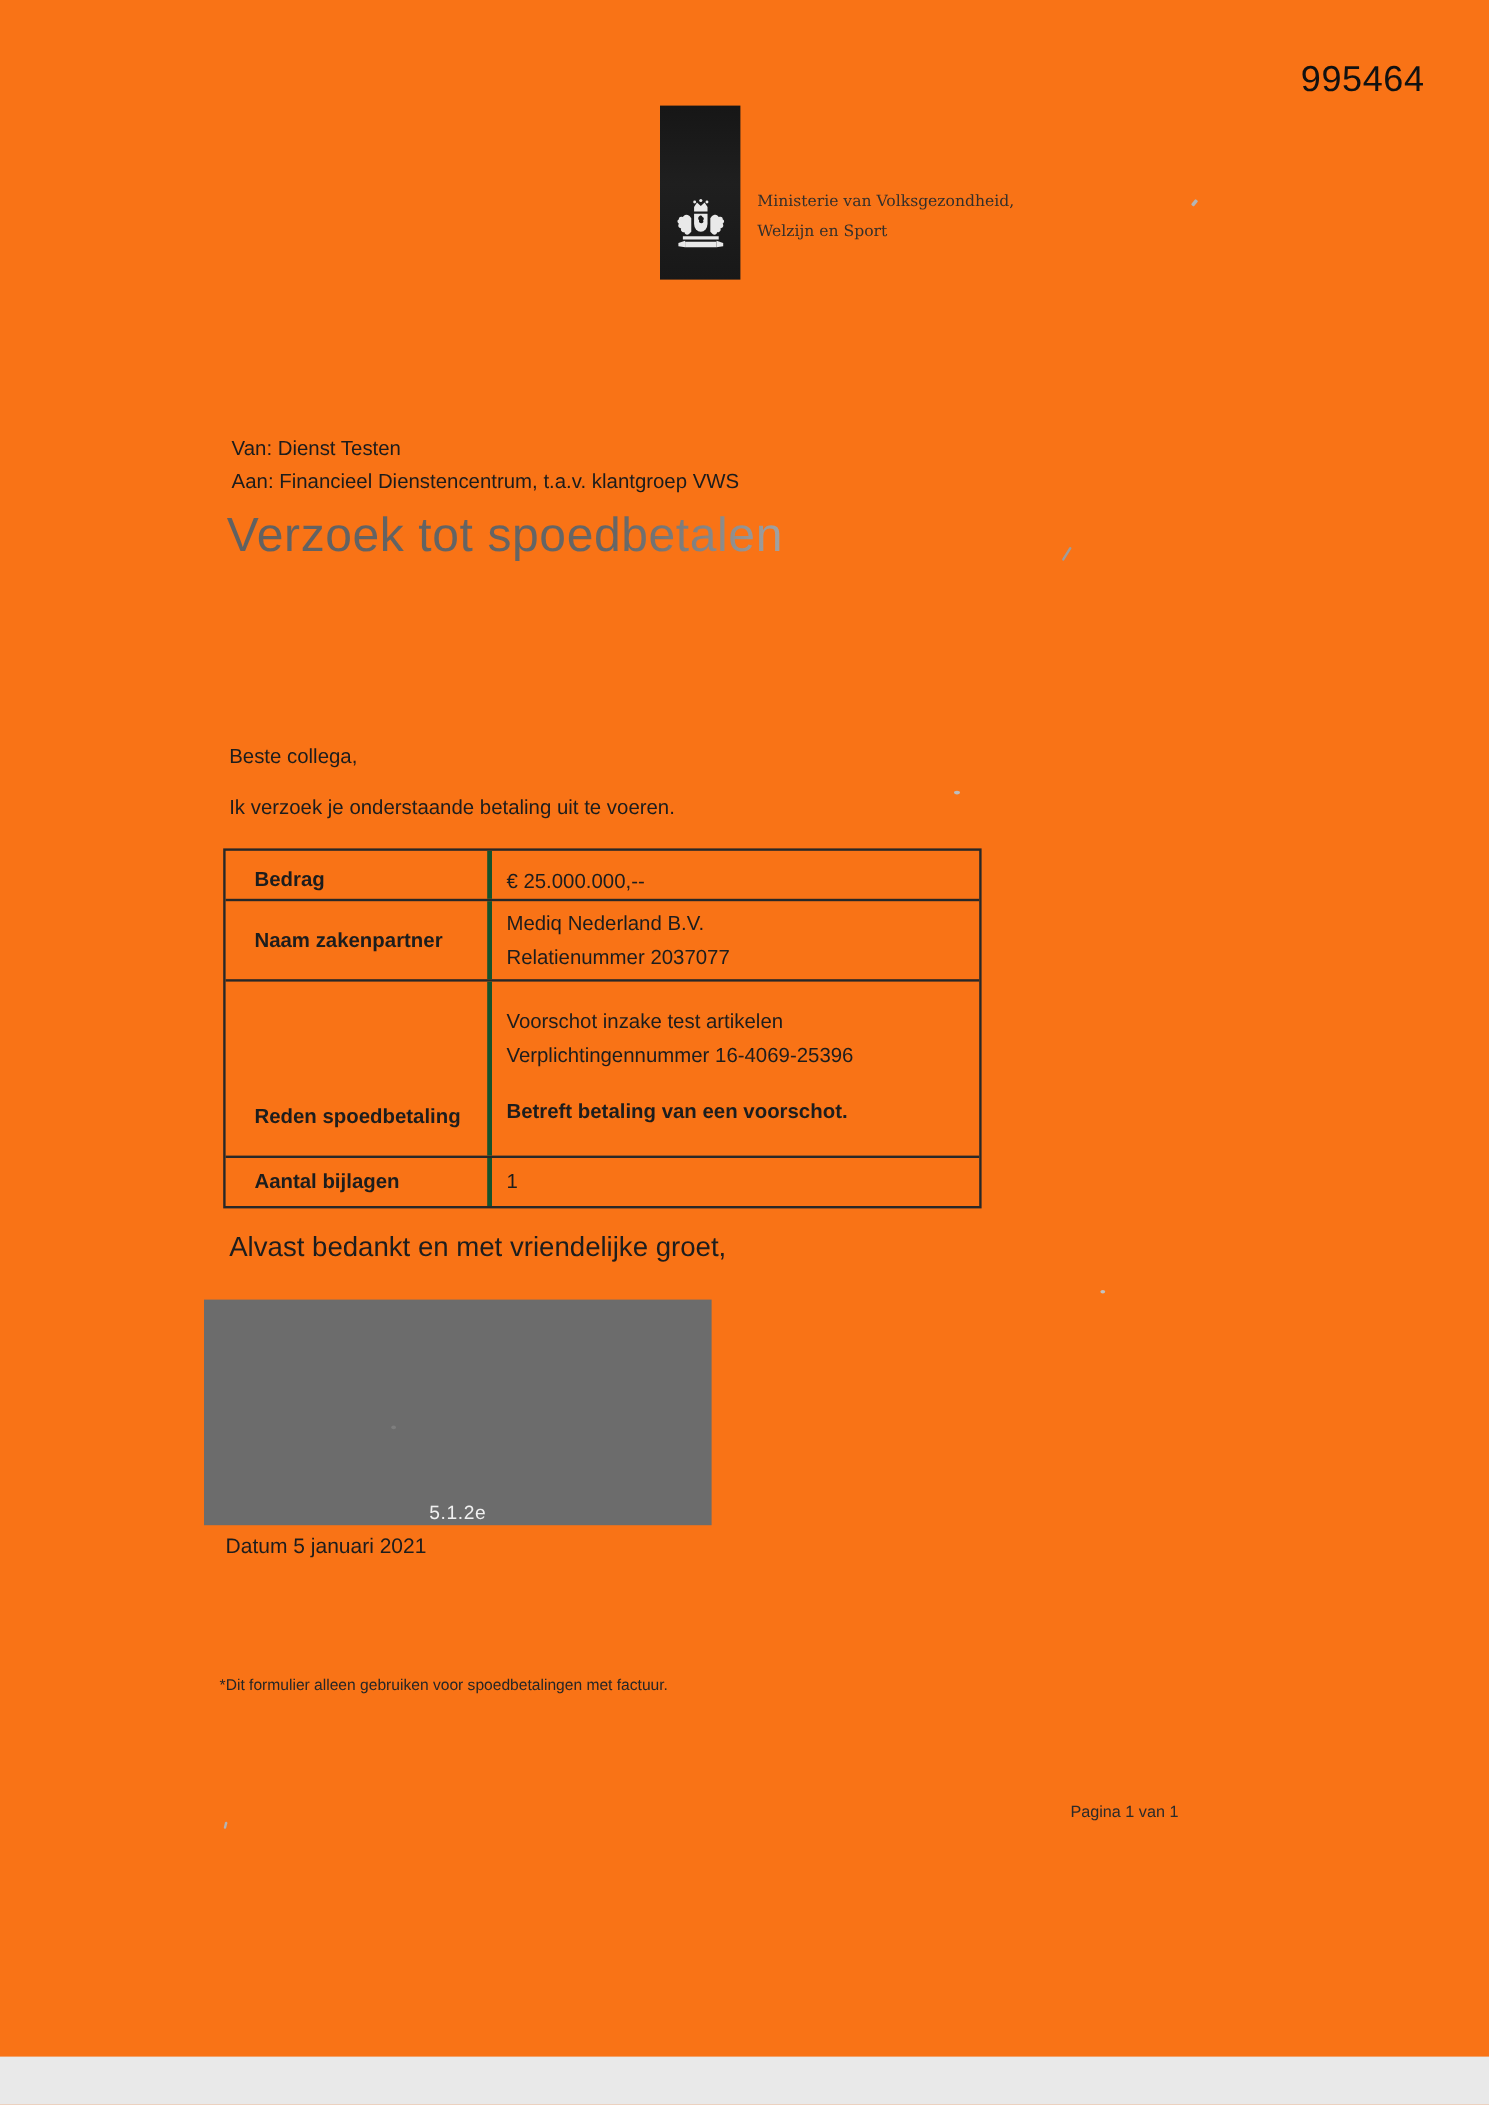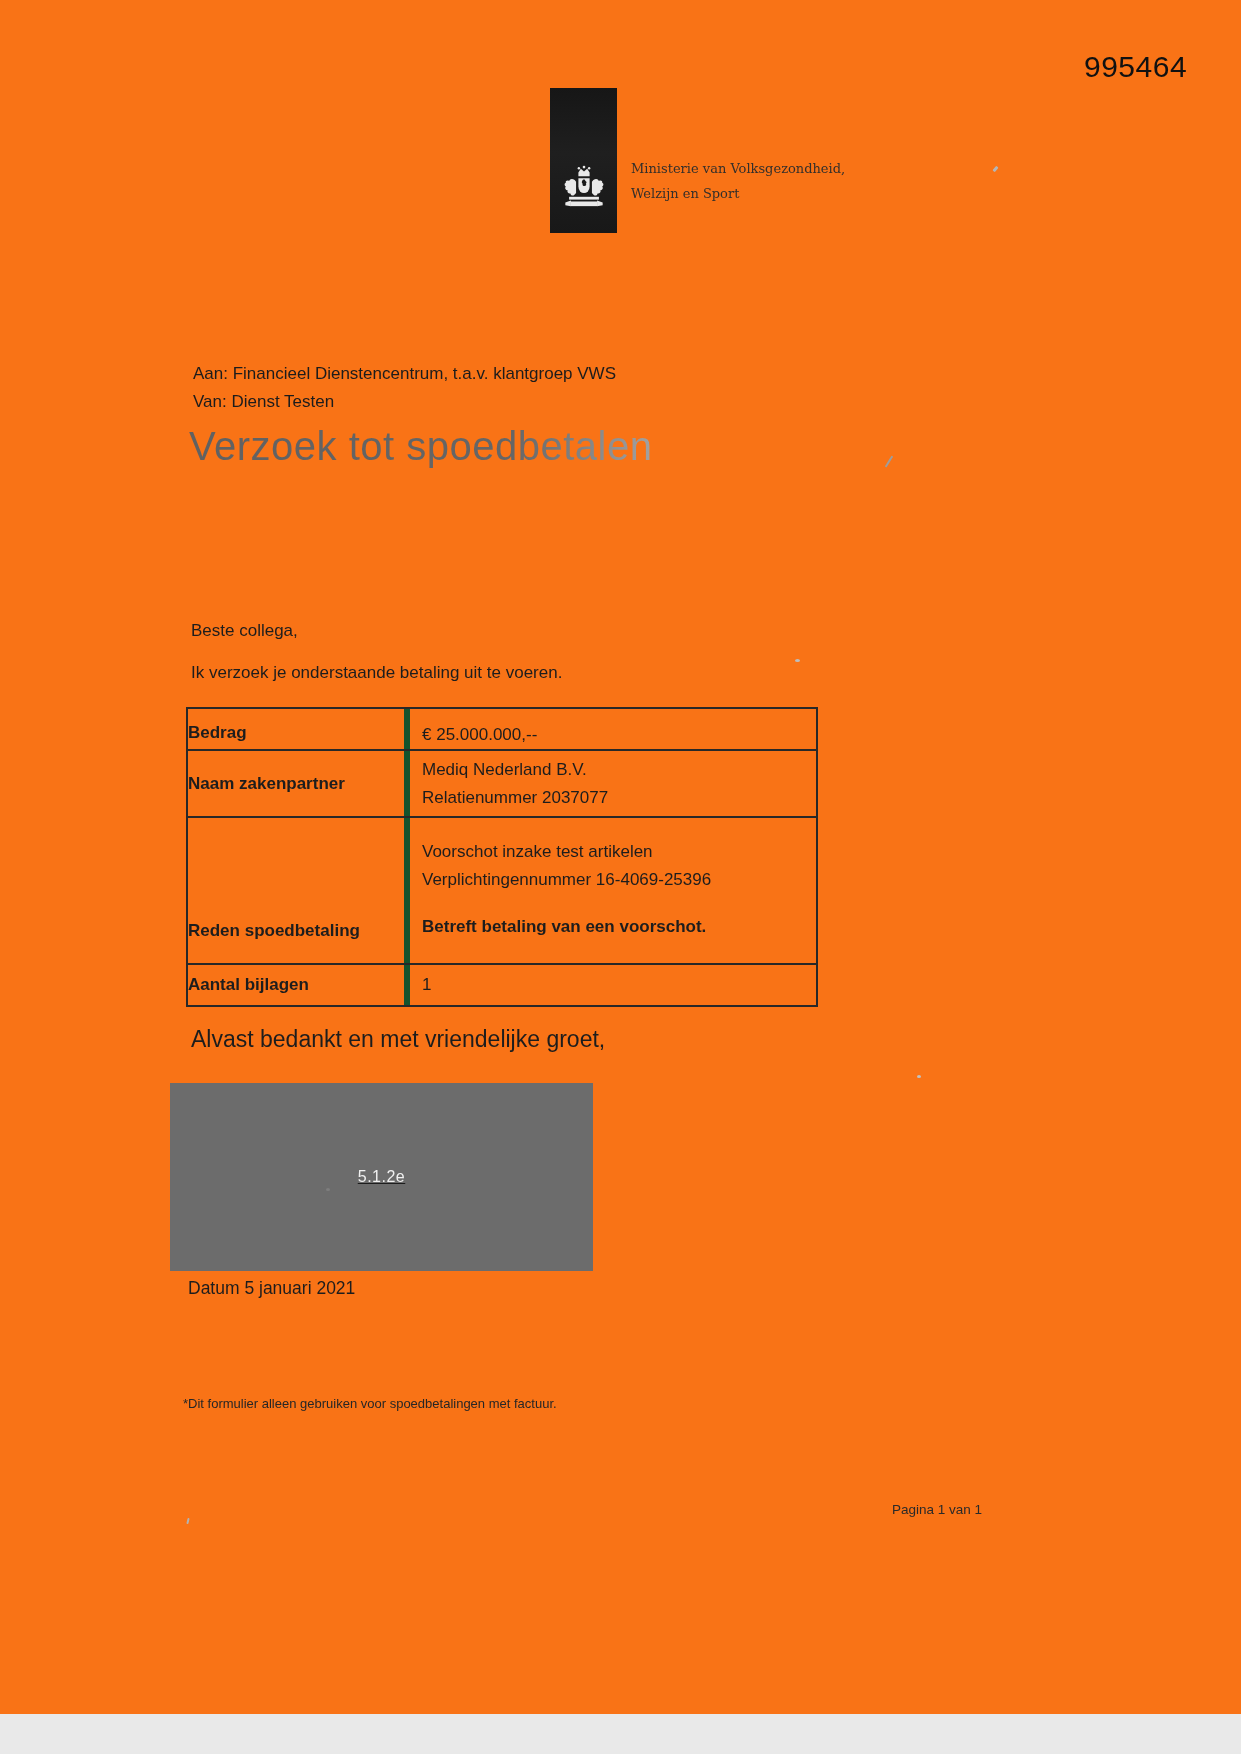--- a/index.html
+++ b/index.html
@@ -55,23 +55,23 @@
 
   .doc-table{
     left:186px;top:707px;width:632px;
     border:2px solid #282828;
     box-sizing:border-box;
     font-size:17px;
   }
   .t-row{display:grid;grid-template-columns:222px 1fr;}
   .t-row + .t-row{border-top:2px solid #282828;}
   .t-label{
-    border-right:6px solid #14532d;
+    border-right:4px solid #14532d;
     font-weight:bold;
-    padding-left:0;box-sizing:border-box;
+    padding-left:24px;box-sizing:border-box;
     display:flex;flex-direction:column;
   }
   .t-value{padding-left:12px;box-sizing:border-box;display:flex;flex-direction:column;line-height:28px;}
   .row-1{height:40px;}
   .row-1 .t-label{justify-content:flex-end;padding-bottom:6px;}
   .row-1 .t-value{justify-content:flex-end;padding-top:3px;}
   .row-2{height:65px;}
   .row-2 .t-label{justify-content:center;}
   .row-2 .t-value{justify-content:center;}
   .row-3{height:145px;}
@@ -80,21 +80,21 @@
   .row-3 .v-bold{font-weight:bold;margin-top:19px;}
   .row-4{height:40px;}
   .row-4 .t-label{justify-content:center;}
   .row-4 .t-value{justify-content:center;}
 
   .closing{left:191px;top:1026px;font-size:23px;}
 
   .redaction-box{
     left:170px;top:1083px;width:423px;height:188px;
     background:#6c6c6c;
-    display:flex;align-items:center;justify-content:center;text-decoration:underline;
+    display:flex;align-items:flex-end;justify-content:center;
   }
   .redaction-label{color:#f0f0f0;font-size:16px;letter-spacing:0.5px;}
 
   .date-line{left:188px;top:1278px;font-size:17.5px;}
   .footnote{left:183px;top:1396px;font-size:13px;color:#262626;}
   .page-number{left:892px;top:1502px;font-size:13.5px;color:#2a2a2a;}
 
   
   .artifact{position:absolute;background:#a8a8a8;border-radius:1px;}
   .a1{left:888px;top:455px;width:2px;height:13px;transform:rotate(32deg);background:#9d9d9d;}
@@ -136,22 +136,22 @@
       </g>
     </svg>
   </div>
 
   <div class="abs ministry-text">
     <div>Ministerie van Volksgezondheid,</div>
     <div>Welzijn en Sport</div>
   </div>
 
   <div class="abs van-aan">
+    <div>Van: Dienst Testen</div>
     <div>Aan: Financieel Dienstencentrum, t.a.v. klantgroep VWS</div>
-    <div>Van: Dienst Testen</div>
   </div>
 
   <div class="abs doc-title">Verzoek tot spoedbetalen</div>
 
   <div class="abs salutation">Beste collega,</div>
   <div class="abs intro">Ik verzoek je onderstaande betaling uit te voeren.</div>
 
   <div class="abs doc-table">
     <div class="t-row row-1">
       <div class="t-label">

